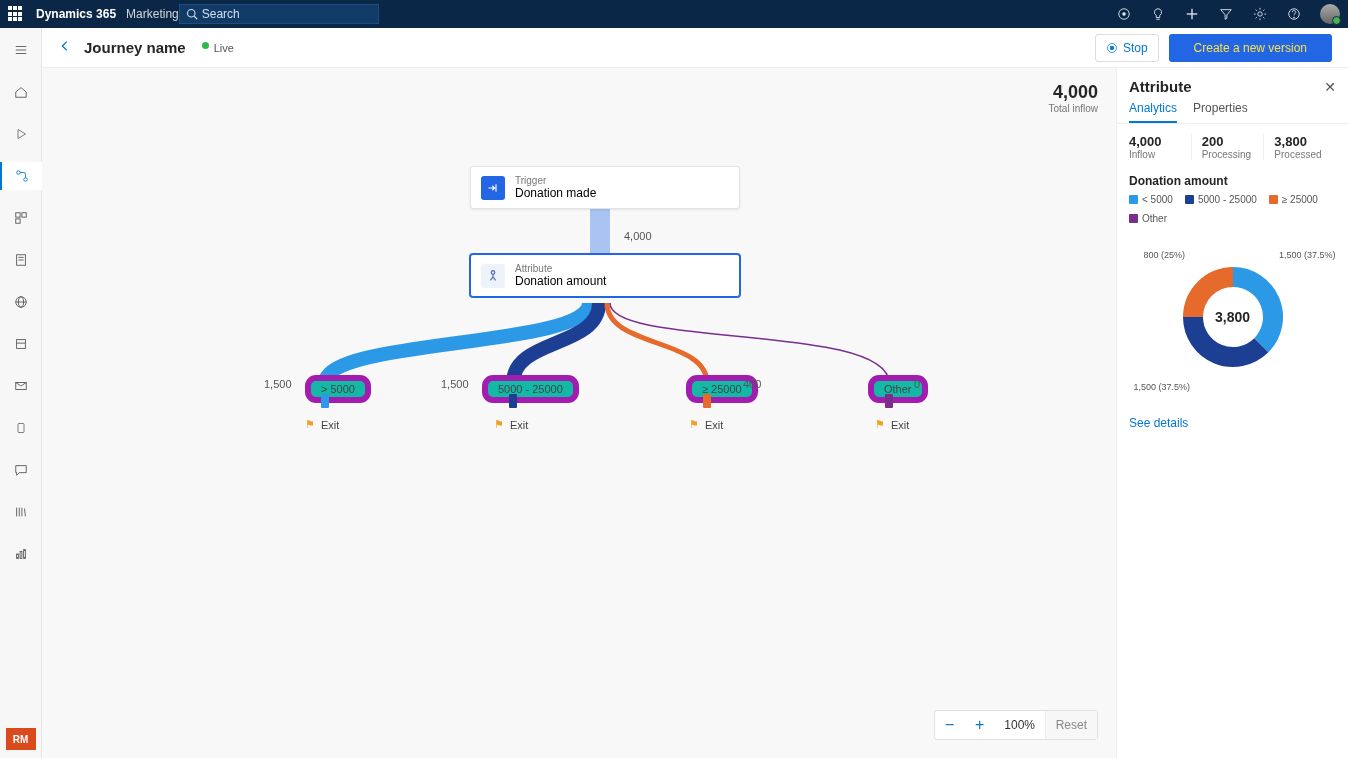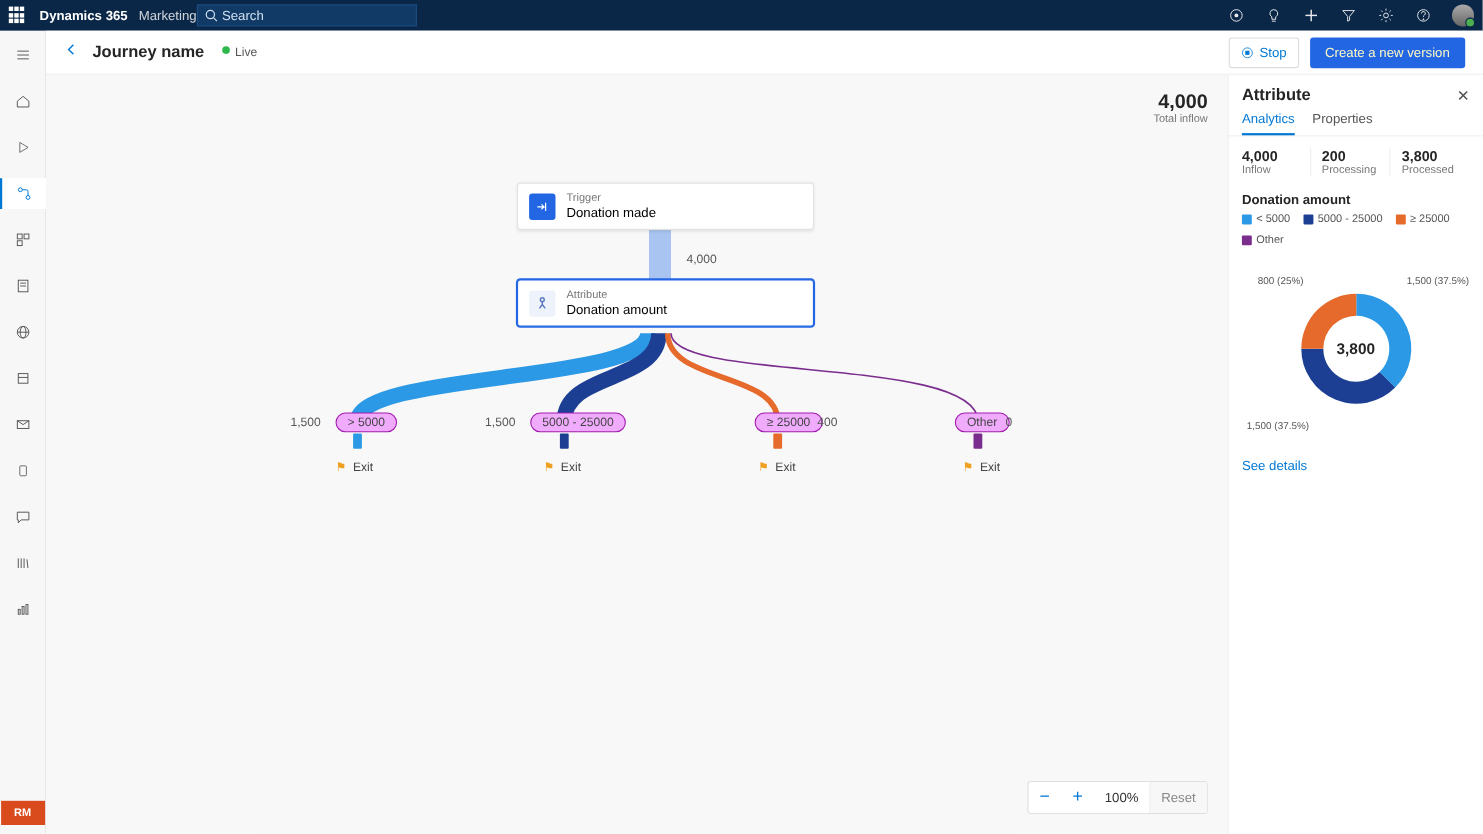--- a/index.html
+++ b/index.html
@@ -16,54 +16,54 @@
   .topbar .right-icons .ic { width: 16px; height: 16px; display: flex; align-items: center; justify-content: center; opacity: 0.9; cursor: pointer; }
   .avatar { width: 20px; height: 20px; border-radius: 50%; background: linear-gradient(#aaa,#666); position: relative; }
   .avatar::after { content: ""; position: absolute; right: -1px; bottom: -1px; width: 7px; height: 7px; border-radius: 50%; background: #4caf50; border: 1px solid #0b2747; }
 
   
   .app { display: flex; height: calc(758px - 28px); }
   .leftnav { width: 42px; background: #f7f7f7; border-right: 1px solid #e5e5e5; display: flex; flex-direction: column; align-items: center; padding-top: 8px; gap: 14px; }
   .leftnav .nav-item { width: 42px; height: 28px; display: flex; align-items: center; justify-content: center; color: #555; cursor: pointer; }
   .leftnav .nav-item.active { background: #fff; border-left: 2px solid #0078d4; }
   .leftnav .spacer { flex: 1; }
-  .leftnav .badge { width: 40px; height: 22px; background: #d94a1c; color: #fff; font-size: 10px; font-weight: 600; display: flex; align-items: center; justify-content: center; margin-bottom: 8px; }
+  .leftnav .badge { width: 30px; height: 22px; background: #d94a1c; color: #fff; font-size: 10px; font-weight: 600; display: flex; align-items: center; justify-content: center; margin-bottom: 8px; }
 
   .main { flex: 1; display: flex; flex-direction: column; position: relative; background: #f8f8f8; }
 
   
   .page-header { height: 40px; background: #fff; border-bottom: 1px solid #eee; display: flex; align-items: center; padding: 0 16px; gap: 12px; }
   .back-btn { color: #0078d4; cursor: pointer; }
   .page-title { font-size: 15px; font-weight: 600; }
   .live-pill { display: flex; align-items: flex-start; gap: 5px; font-size: 11px; color: #555; margin-left: 4px; }
   .live-dot { width: 7px; height: 7px; background: #2db84d; border-radius: 50%; }
   .page-header .right { margin-left: auto; display: flex; align-items: center; gap: 10px; }
   .stop-btn { display: flex; align-items: center; gap: 5px; height: 28px; padding: 0 10px; border: 1px solid #ddd; border-radius: 3px; font-size: 12px; background: #fff; cursor: pointer; color: #0078d4; }
-  .primary-btn { height: 28px; padding: 0 14px; background: #2266e3; color: #fef9c3; border: none; border-radius: 3px; font-size: 12px; cursor: pointer; }
+  .primary-btn { height: 28px; padding: 0 25px; background: #2266e3; color: #fde047; border: none; border-radius: 3px; font-size: 12px; cursor: pointer; }
 
   .content { flex: 1; position: relative; display: flex; }
   .canvas { flex: 1; position: relative; overflow: hidden; }
 
   
   .total-inflow { position: absolute; right: 18px; top: 14px; text-align: right; }
   .total-inflow .num { font-size: 18px; font-weight: 600; }
   .total-inflow .lbl { font-size: 10px; color: #777; }
 
   
   .flow-card { position: absolute; background: #fff; border: 1px solid #e3e3e3; border-radius: 3px; box-shadow: 0 1px 3px rgba(0,0,0,0.08); display: flex; align-items: center; padding: 8px 10px; gap: 10px; }
   .flow-card.selected { border: 1px solid #2266e3; box-shadow: 0 0 0 1px #2266e3; }
   .flow-card .iconbox { width: 24px; height: 24px; border-radius: 3px; display: flex; align-items: center; justify-content: center; }
   .iconbox.blue { background: #2266e3; }
   .iconbox.light { background: #eef2fb; }
   .flow-card .texts .type { font-size: 10px; color: #777; }
   .flow-card .texts .name { font-size: 12px; font-weight: 500; color: #000000; }
 
   .count-label { position: absolute; font-size: 11px; color: #555; }
 
-  .branch-pill { position: absolute; padding: 2px 10px; border: 1px solid #a21caf; border-radius: 11px; background: #f0abfc; font-size: 11px; color: #444; white-space: nowrap; cursor: pointer; }
+  .branch-pill { position: absolute; padding: 2px 10px; border: 6px solid #a21caf; border-radius: 11px; background: #14b8a6; font-size: 11px; color: #444; white-space: nowrap; cursor: pointer; }
 
   .branch-count { position: absolute; font-size: 11px; color: #555; }
 
   .exit-node { position: absolute; display: flex; align-items: center; gap: 6px; font-size: 11px; color: #444; }
   .exit-flag { color: #f0a020; }
 
   .branch-stub { position: absolute; width: 8px; border-radius: 1px; }
 
   
   .zoom-controls { position: absolute; right: 18px; bottom: 18px; background: #fff; border: 1px solid #e0e0e0; border-radius: 3px; display: flex; align-items: center; height: 30px; }

